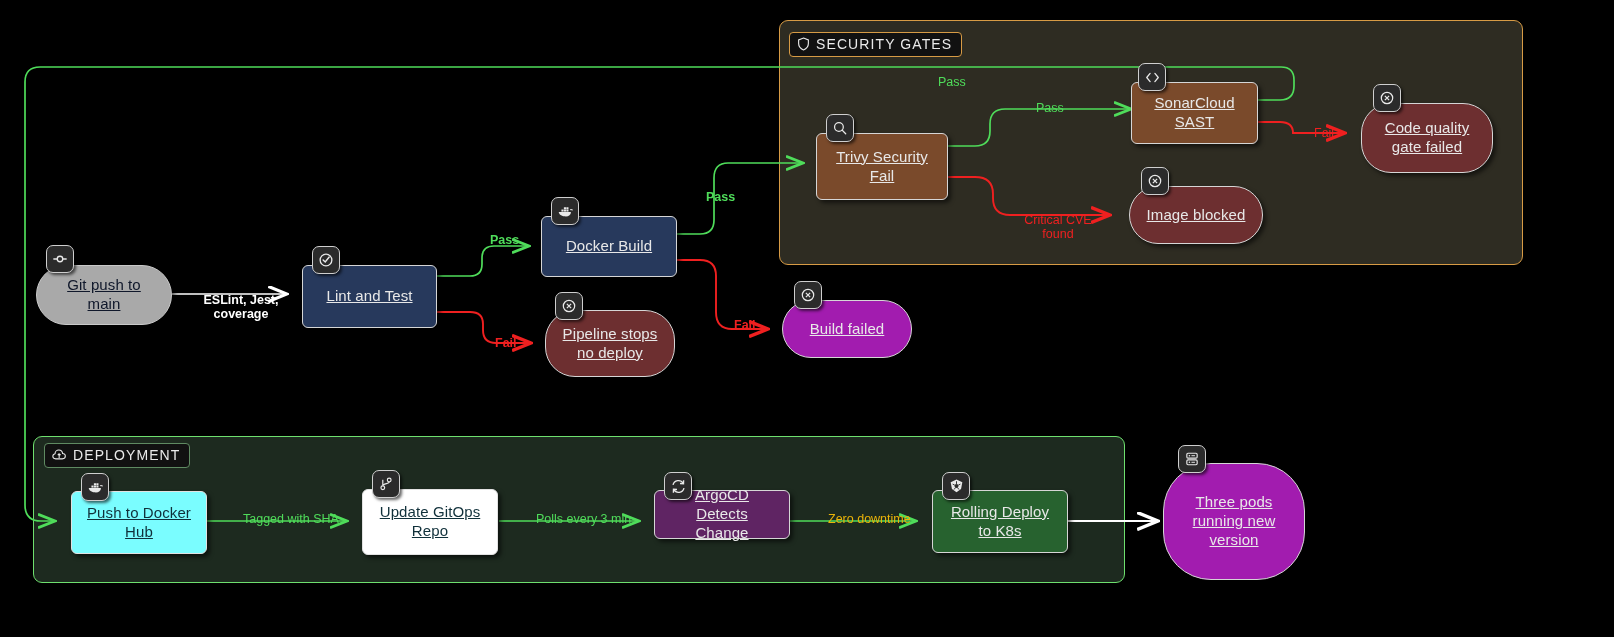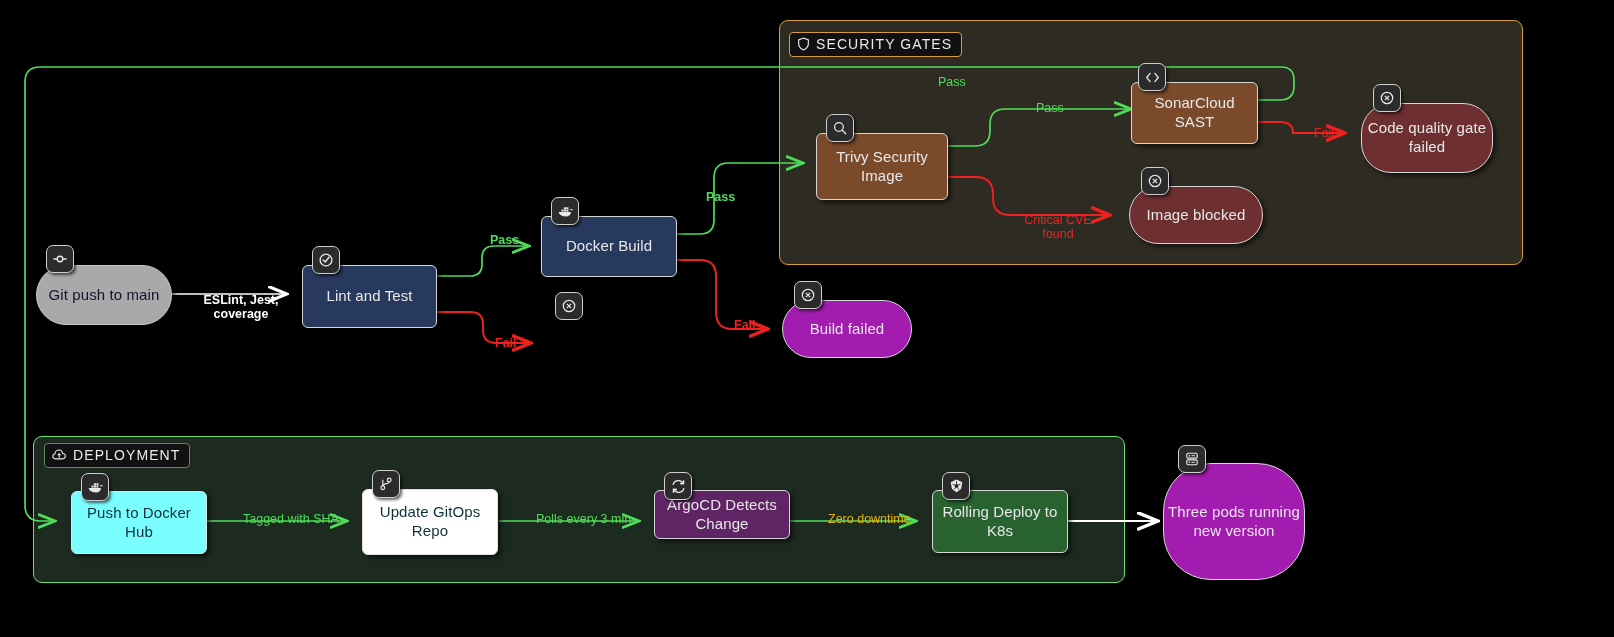--- a/index.html
+++ b/index.html
@@ -5,21 +5,21 @@
   html,body{margin:0;padding:0;background:#000;}
   body{width:1614px;height:637px;overflow:hidden;font-family:"Liberation Sans",sans-serif;}
   #stage{position:relative;width:1614px;height:637px;background:#000;}
   svg.layer{position:absolute;left:0;top:0;width:1614px;height:637px;pointer-events:none;}
 
   .node{position:absolute;box-sizing:border-box;display:flex;align-items:center;
         justify-content:center;text-align:center;color:#e8e8e8;
         font-size:15px;line-height:1.25;letter-spacing:.1px;
         border:1.3px solid #d6d6d6;border-radius:6px;
         box-shadow:3px 3px 4px rgba(0,0,0,.55);}
-  .node span{display:block;padding:0 4px;}
+  .node span{display:block;padding:0 14px;text-decoration:underline;}
   .stadium{border-radius:30px;}
 
   .badge{position:absolute;width:26px;height:26px;border-radius:7px;background:#2b2b2b;
          border:1.6px solid #cfcfcf;display:flex;align-items:center;justify-content:center;
          box-shadow:2px 2px 3px rgba(0,0,0,.6);z-index:6;}
   .badge svg{display:block;}
 
   .cluster{position:absolute;box-sizing:border-box;border-radius:9px;}
   .cluster-label{position:absolute;background:#111;border-radius:4px;
         padding:3px 9px 4px 7px;font-size:14px;letter-spacing:1.1px;color:#eaeaea;
@@ -118,20 +118,23 @@
   <div class="node" style="left:302px;top:265px;width:135px;height:63px;background:#27395c;">
     <span>Lint and Test</span>
   </div>
 
   <div class="badge" style="left:555px;top:292px;">
     <svg width="16" height="16" viewBox="0 0 18 18">
       <circle cx="9" cy="9" r="6.4" fill="none" stroke="#e9e9e9" stroke-width="1.4"></circle>
       <path d="M6.6 6.6 L11.4 11.4 M11.4 6.6 L6.6 11.4" stroke="#e9e9e9" stroke-width="1.4"></path>
     </svg>
   </div>
+  <div class="node stadium" style="left:545px;top:310px;width:130px;height:67px;background:#6d2f30;">
+    <span>Pipeline stops no deploy</span>
+  </div>
 
   <div class="badge" style="left:551px;top:197px;">
     <svg width="17" height="15" viewBox="0 0 20 17">
       <g fill="#e9e9e9">
         <rect x="5.2" y="6.2" width="2.5" height="2.4"></rect>
           <rect x="8.1" y="6.2" width="2.5" height="2.4"></rect>
         <rect x="11" y="6.2" width="2.5" height="2.4"></rect>
           <rect x="8.1" y="3.5" width="2.5" height="2.4"></rect>
         <rect x="11" y="3.5" width="2.5" height="2.4"></rect>
       </g>
@@ -153,21 +156,21 @@
     <span>Build failed</span>
   </div>
 
   <div class="badge" style="left:826px;top:114px;">
     <svg width="16" height="16" viewBox="0 0 18 18">
       <circle cx="7.8" cy="7.8" r="4.9" fill="none" stroke="#e9e9e9" stroke-width="1.4"></circle>
       <path d="M11.4 11.4 L15.4 15.4" stroke="#e9e9e9" stroke-width="1.5" stroke-linecap="round"></path>
     </svg>
   </div>
   <div class="node" style="left:816px;top:133px;width:132px;height:67px;background:#7a4a2b;">
-    <span>Trivy Security Image</span>
+    <span>Trivy Security Fail</span>
   </div>
 
   <div class="badge" style="left:1141px;top:167px;">
     <svg width="16" height="16" viewBox="0 0 18 18">
       <circle cx="9" cy="9" r="6.4" fill="none" stroke="#e9e9e9" stroke-width="1.4"></circle>
       <path d="M6.6 6.6 L11.4 11.4 M11.4 6.6 L6.6 11.4" stroke="#e9e9e9" stroke-width="1.4"></path>
     </svg>
   </div>
   <div class="node stadium" style="left:1129px;top:186px;width:134px;height:58px;background:#6d2f30;">
     <span>Image blocked</span>

